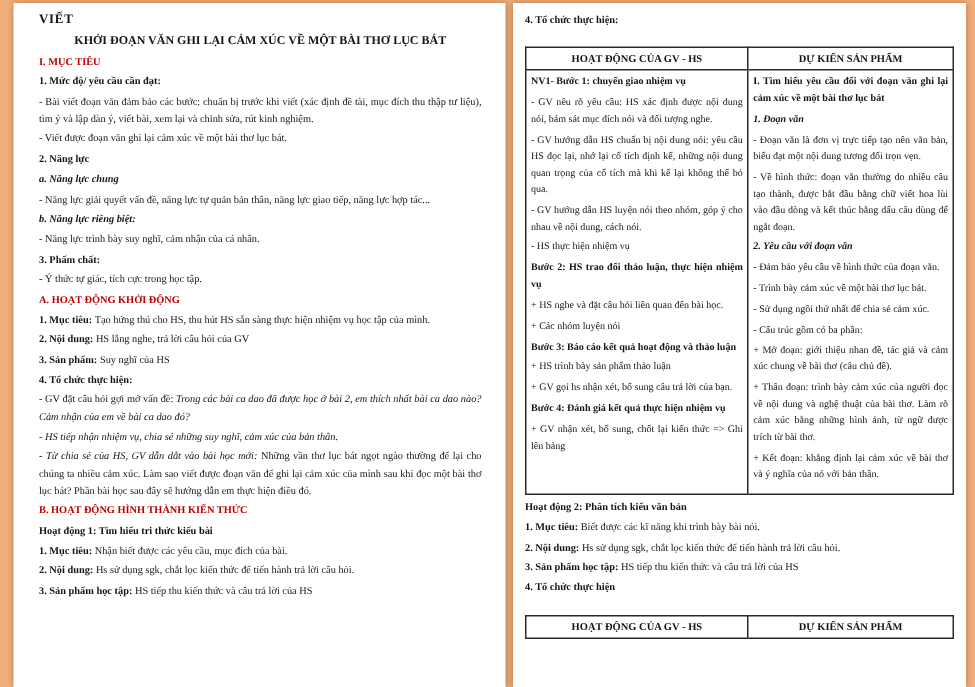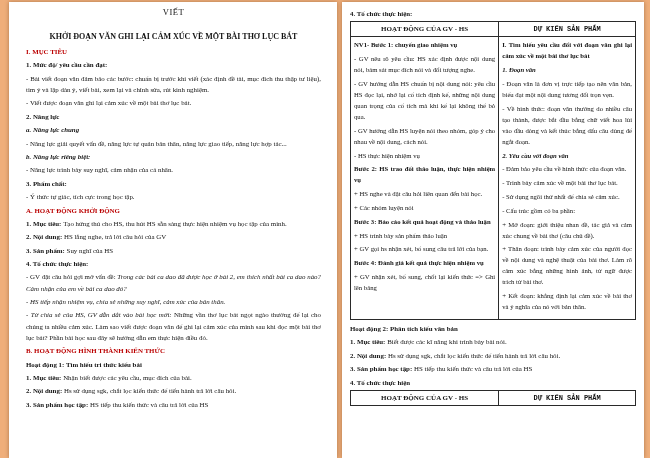--- a/index.html
+++ b/index.html
@@ -15,48 +15,48 @@
     position:absolute; top:2px; height:456px;
     background:#ffffff;
     box-shadow:0 0 4px rgba(90,50,20,.45);
     overflow:hidden;
     color:#141414;
   }
   .page-left  { left:9px;  width:328px; padding:5px 16px 0 17px; }
   .page-right { left:342px; width:302px; padding:6px 8px 0 8px; }
 
   .title {
-    text-align:center; font-weight:normal; font-size:8.6px;
-    letter-spacing:.5px; margin-bottom:15px;
+    font-weight:bold; font-size:8.6px;
+    letter-spacing:.5px; margin-bottom:5px;
   }
   .subtitle {
     text-align:center; font-weight:bold; font-size:8px;
     margin-bottom:5px;
   }
   .para {
     font-size:6.9px; line-height:11.2px; text-align:justify;
     margin-bottom:2.2px;
   }
   .b  { font-weight:bold; }
   .i  { font-style:italic; }
   .bi { font-weight:bold; font-style:italic; }
   .r  { font-weight:bold; color:#bb0000; }
 
-  table { border-collapse:collapse; width:100%; margin:2px 0 3px 0; }
+  table { border-collapse:collapse; width:100%; margin:12px 0 3px 0; }
   th, td { border:1px solid #2a2a2a; vertical-align:top; }
   th {
     font-size:7px; font-weight:bold; text-align:center;
     padding:3px 2px;
   }
   td.cell { padding:2px 3px 4px 3px; }
   td.cell .para {
     font-size:6.7px; line-height:11px; margin-bottom:2.8px;
   }
   .col-gv { width:52%; }
-  .col-sp { width:48%;font-family:Liberation Mono, monospace; }
+  .col-sp { width:48%; }
 </style>
 </head>
 <body>
 
 <div class="canvas">
 
   <div class="page page-left">
     <div class="title">VIẾT</div>
     <div class="subtitle">KHỞI ĐOẠN VĂN GHI LẠI CẢM XÚC VỀ MỘT BÀI THƠ LỤC BÁT</div>
     <div>

